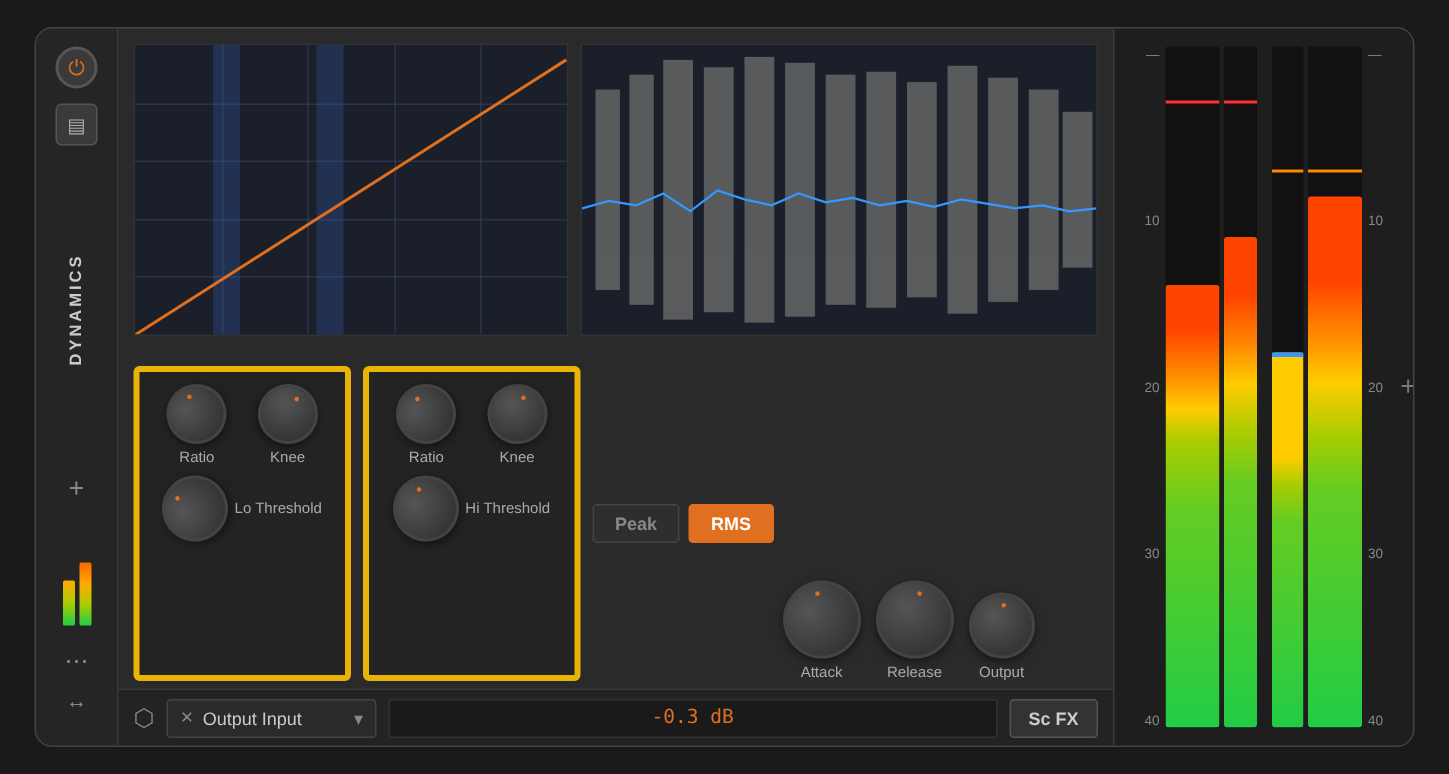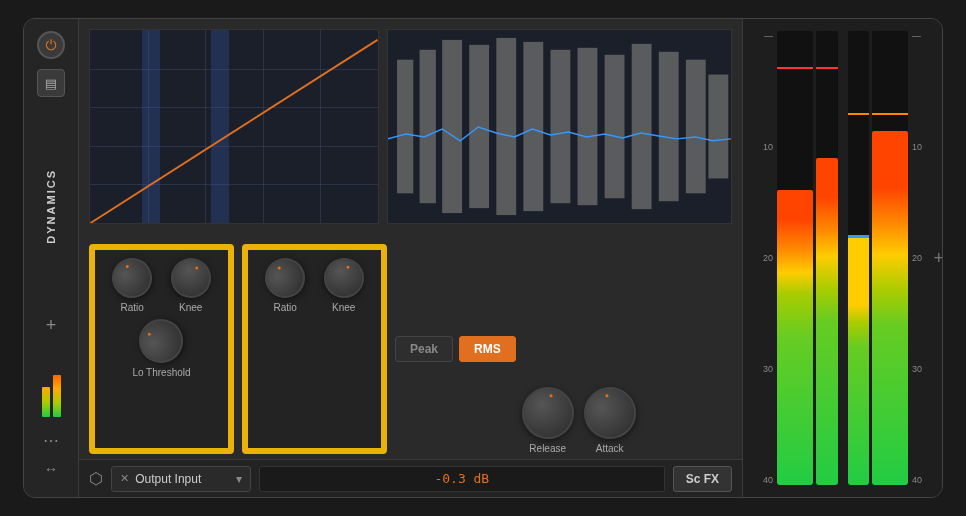--- a/index.html
+++ b/index.html
@@ -178,21 +178,21 @@
     .bottom-controls {
       display: flex;
       flex-direction: row;
       padding: 5px 10px 5px 10px;
       gap: 8px;
       flex: 1;
     }
     .knob-section {
       width: 145px;
       background: #232323;
-      border: 6px solid #eab308;
+      border: 4px solid #eab308;
       border-radius: 4px;
       padding: 8px 8px 6px 8px;
     }
     .knob-pair {
       display: flex;
       flex-direction: row;
       justify-content: space-around;
       margin-bottom: 6px;
     }
     .knob-item {
@@ -220,21 +220,21 @@
       color: #aaa;
       text-align: center;
     }
     .threshold-row {
       display: flex;
       flex-direction: row;
       justify-content: space-around;
     }
     .threshold-item {
       display: flex;
-      flex-direction: column;
+      flex-direction: row;
       align-items: center;
       gap: 4px;
     }
     
     .right-controls {
       flex: 1;
       display: flex;
       flex-direction: row;
       gap: 6px;
     }
@@ -527,39 +527,53 @@
             </div>
             <span class="knob-label">Ratio</span>
           </div>
           <div class="knob-item">
             <div class="knob knob-knee2">
               <div class="knob-dot"></div>
             </div>
             <span class="knob-label">Knee</span>
           </div>
         </div>
+        <div class="threshold-row">
+          <div class="threshold-item">
+            <div class="knob knob-hi" style="width:44px;height:44px;">
+              <div class="knob-dot"></div>
+            </div>
+            <span class="knob-label">Hi Threshold</span>
+          </div>
+        </div>
       </div>
 
       <div class="right-controls">
         <div class="peak-rms-row">
           <button class="mode-btn inactive">Peak</button>
           <button class="mode-btn active">RMS</button>
         </div>
         <div class="arr-row">
           <div class="knob-item">
+            <div class="knob knob-large knob-attack">
+              <div class="knob-dot"></div>
+            </div>
+            <span class="knob-label">Attack</span>
+          </div>
+          <div class="knob-item">
             <div class="knob knob-large knob-release">
               <div class="knob-dot"></div>
             </div>
             <span class="knob-label">Release</span>
           </div>
           <div class="knob-item">
-            <div class="knob knob-large knob-attack">
-              <div class="knob-dot"></div>
-            </div>
-            <span class="knob-label">Attack</span>
+            <div class="knob knob-output" style="width:44px;height:44px;">
+              <div class="knob-dot"></div>
+            </div>
+            <span class="knob-label">Output</span>
           </div>
         </div>
       </div>
     </div>
 
     <div class="bottom-bar">
       <span class="input-icon">⬡</span>
       <div class="device-select">
         <span class="x-btn">✕</span>
         <span>Output Input</span>

